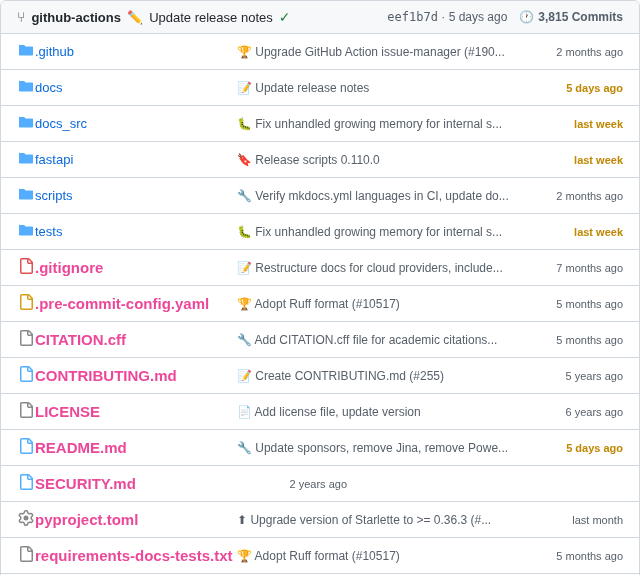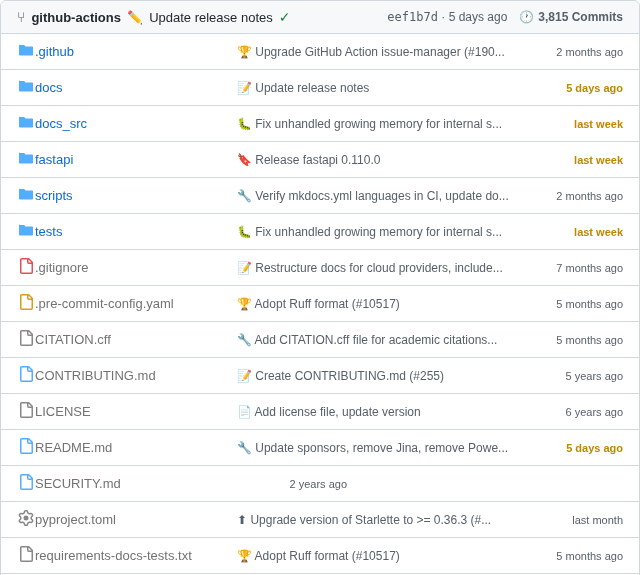--- a/index.html
+++ b/index.html
@@ -91,23 +91,23 @@
       text-align: right;
       color: #57606a;
       font-size: 11px;
       flex-shrink: 0;
     }
     .col-time.highlight {
       color: #bf8700;
       font-weight: 600;
     }
     .file-name {
-      color: #737373;
-      font-weight: 400;
-      font-size: 13px;
+      color: #ec4899;
+      font-weight: 700;
+      font-size: 15px;
     }
     .folder-name {
       color: #0969da;
       font-weight: 500;
       font-size: 13px;
     }
     .file-icon {
       font-size: 14px;
       width: 18px;
       text-align: center;
@@ -174,21 +174,21 @@
     <div class="col-message"><span class="msg-text">🐛 Fix unhandled growing memory for internal s...</span></div>
     <div class="col-time highlight">last week</div>
   </div>
       <div class="table-row">
     <div class="col-name">
       <span class="file-icon"><svg width="16" height="16" viewBox="0 0 16 16" fill="#54aeff">
     <path d="M1.75 2.5A.75.75 0 001 3.25v9.5c0 .414.336.75.75.75h12.5a.75.75 0 00.75-.75V5.25a.75.75 0 00-.75-.75H7.5L6.25 3H1.75z"></path>
   </svg></span>
       <span class="folder-name">fastapi</span>
     </div>
-    <div class="col-message"><span class="msg-text">🔖 Release fastapi 0.110.0</span></div>
+    <div class="col-message"><span class="msg-text">🔖 Release scripts 0.110.0</span></div>
     <div class="col-time highlight">last week</div>
   </div>
       <div class="table-row">
     <div class="col-name">
       <span class="file-icon"><svg width="16" height="16" viewBox="0 0 16 16" fill="#54aeff">
     <path d="M1.75 2.5A.75.75 0 001 3.25v9.5c0 .414.336.75.75.75h12.5a.75.75 0 00.75-.75V5.25a.75.75 0 00-.75-.75H7.5L6.25 3H1.75z"></path>
   </svg></span>
       <span class="folder-name">scripts</span>
     </div>
     <div class="col-message"><span class="msg-text">🔧 Verify mkdocs.yml languages in CI, update do...</span></div>

